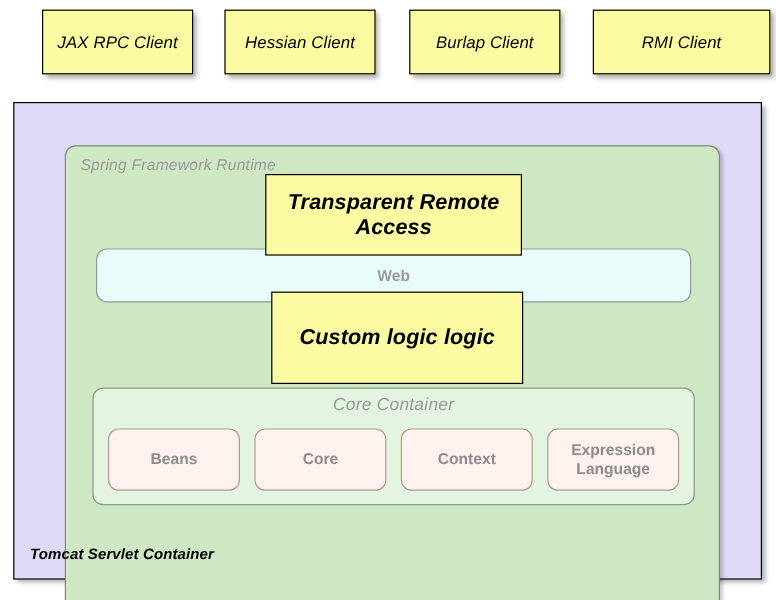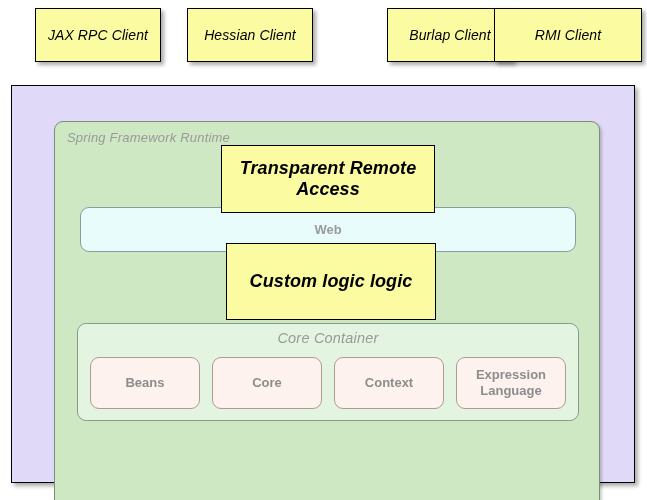--- a/index.html
+++ b/index.html
@@ -40,21 +40,21 @@
     box-shadow: 3px 3px 4px rgba(0,0,0,0.33);
     top: 8px;
     height: 54px;
     font-style: italic;
     font-size: 14px;
     color: #000000;
     letter-spacing: 0.1px;
   }
   #client-0 { left: 35px;  width: 126px; }
   #client-1 { left: 187px; width: 126px; font-style: italic; }
-  #client-2 { left: 341px; width: 126px; margin-left: 46px; }
+  #client-2 { left: 341px; width: 126px; }
   #client-3 { left: 494px; width: 148px; }
 
   
   #tomcat-container {
     position: absolute;
     left: 11px;
     top: 85px;
     width: 624px;
     height: 398px;
     box-sizing: border-box;
@@ -231,20 +231,21 @@
         <div class="core-module" id="core-module-3">
           <span>Expression Language</span>
         </div>
       </div>
 
       <div id="web-band">
         <span id="web-band-label">Web</span>
       </div>
     </div>
 
+    <div id="tomcat-label">Tomcat Servlet Container</div>
   </div>
 
   <div class="overlay-box" id="transparent-remote-access">
     <span>Transparent Remote Access</span>
   </div>
   <div class="overlay-box" id="custom-domain-logic">
     <span>Custom logic logic</span>
   </div>
 
 </div>

